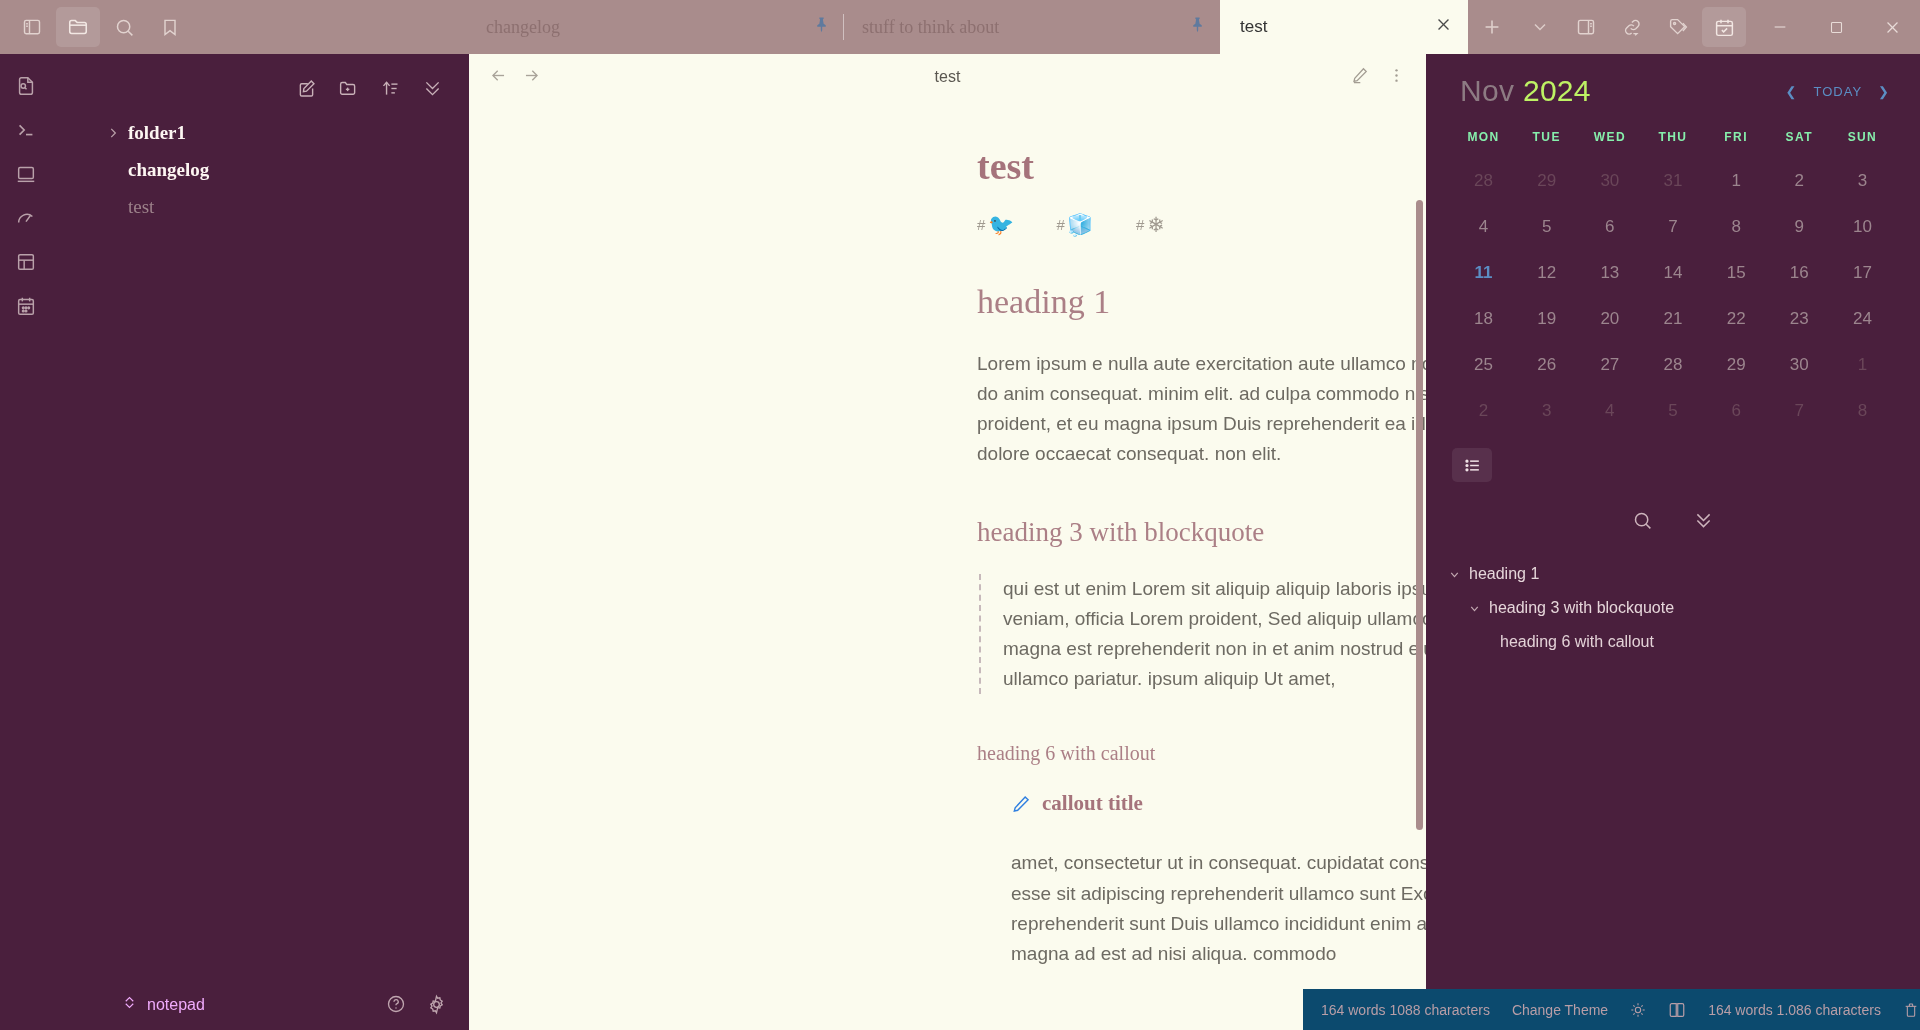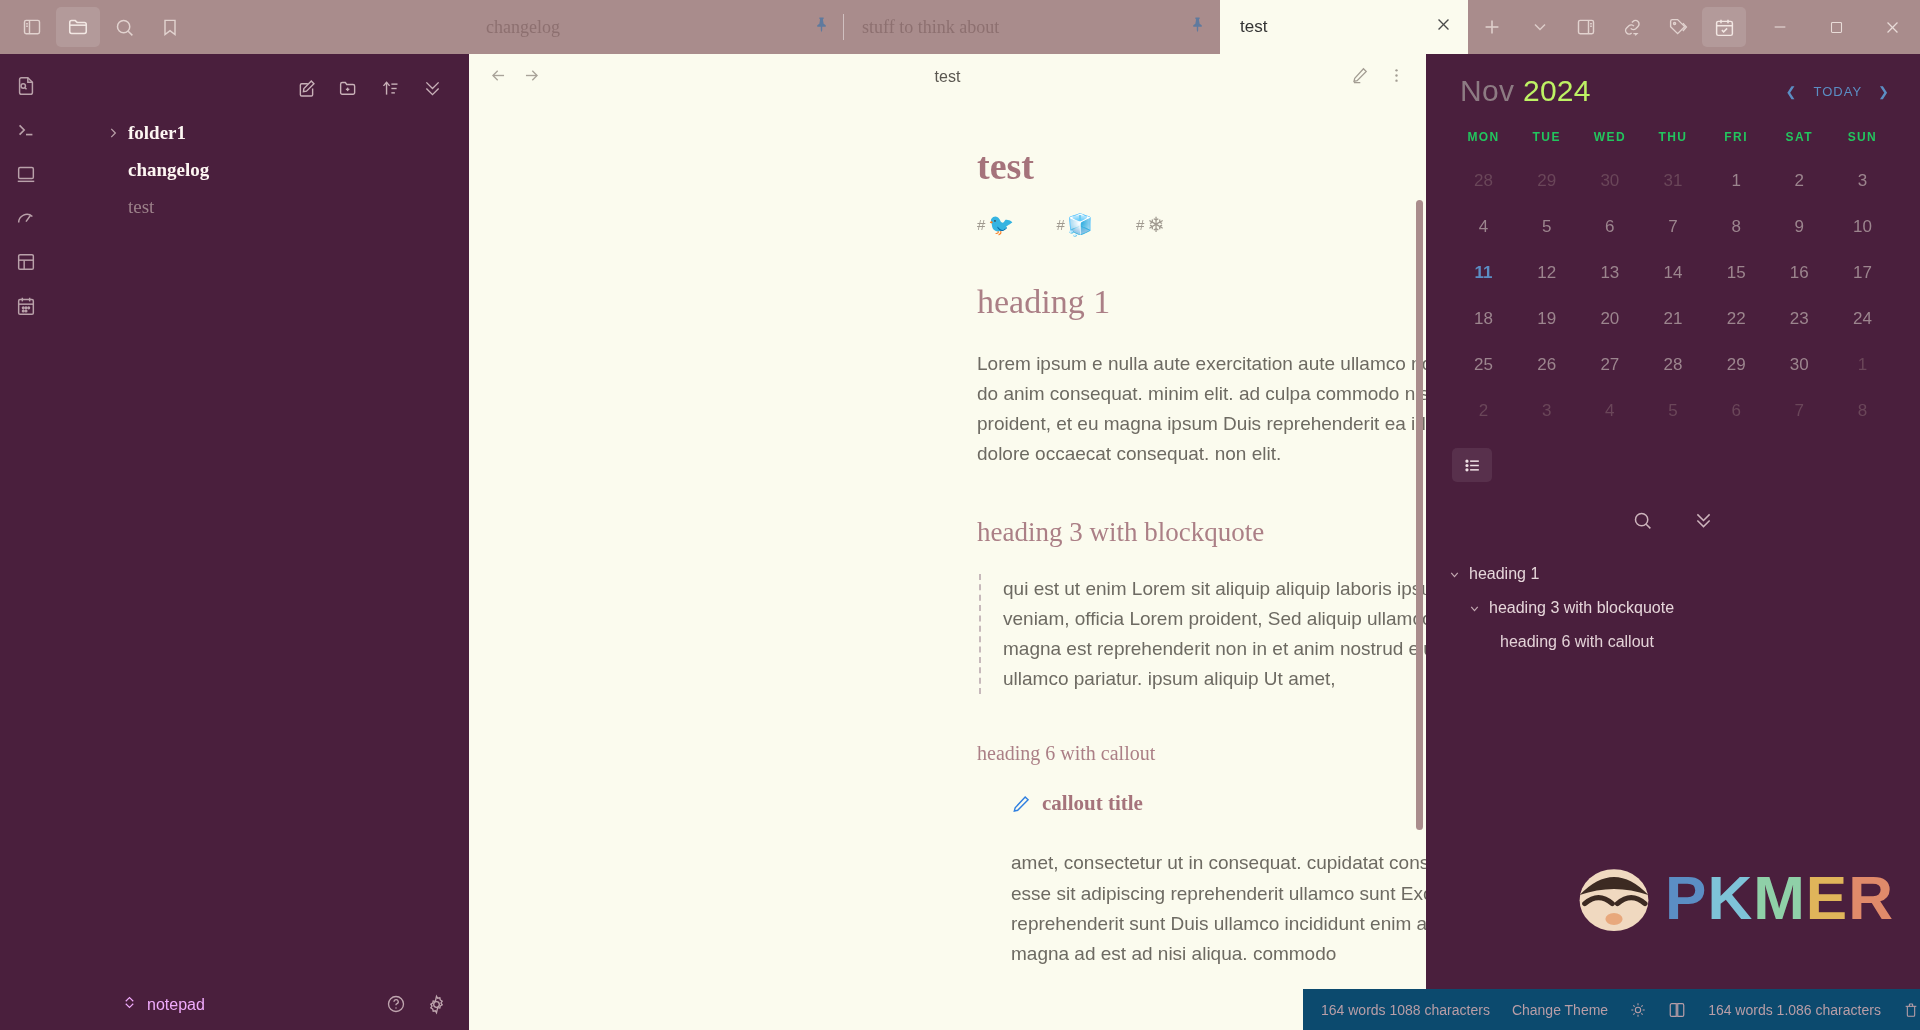--- a/index.html
+++ b/index.html
@@ -292,21 +292,21 @@
   .cal-nav .today { font-size: 13px; font-weight: 400; }
   .cal-grid {
     padding: 6px 26px 0 26px;
     display: grid;
     grid-template-columns: repeat(7, 1fr);
     row-gap: 0;
   }
   .cal-dow {
     text-align: center;
     font-size: 12px; letter-spacing: 1.4px;
-    color: #22c55e;
+    color: #86efac;
     padding: 8px 0 14px;
     font-weight: 600;
   }
   .cal-day {
     text-align: center;
     font-size: 17px;
     color: #9c858e;
     padding: 13px 0;
   }
   .cal-day.out { color: #6a4659; }
@@ -784,32 +784,20 @@
               <polyline points="6 9 12 16 18 9"></polyline>
             </svg>
           </span>
           <span class="ol-label">heading 3 with blockquote</span>
         </div>
         <div class="ol-row lvl3">
           <span class="ol-label">heading 6 with callout</span>
         </div>
       </div>
 
-      <div class="watermark">
-        <span>
-          <svg width="86" height="86" viewBox="0 0 100 100">
-            <ellipse cx="50" cy="56" rx="40" ry="36" fill="#f0d9c0"></ellipse>
-            <path d="M10 50 Q50 8 90 50 Q50 36 10 50Z" fill="#3c2a22"></path>
-            <path d="M16 60 Q32 46 48 60" stroke="#3c2a22" stroke-width="6" fill="none" stroke-linecap="round"></path>
-            <path d="M54 60 Q70 46 86 60" stroke="#3c2a22" stroke-width="6" fill="none" stroke-linecap="round"></path>
-            <ellipse cx="50" cy="78" rx="10" ry="7" fill="#e8a87c"></ellipse>
-          </svg>
-        </span>
-        <span class="wm-text"><span class="wm-p">P</span><span class="wm-k">K</span><span class="wm-m">M</span><span class="wm-e">E</span><span class="wm-r">R</span></span>
-      </div>
 
     </div>
   </div>
 
   <div class="statusbar">
     <span class="sb-item">164 words 1088 characters</span>
     <span class="sb-item">Change Theme</span>
     <span class="sb-item">
       <svg width="16" height="16" viewBox="0 0 24 24" fill="none" stroke="currentColor" stroke-width="1.6">
         <circle cx="12" cy="12" r="4"></circle>

